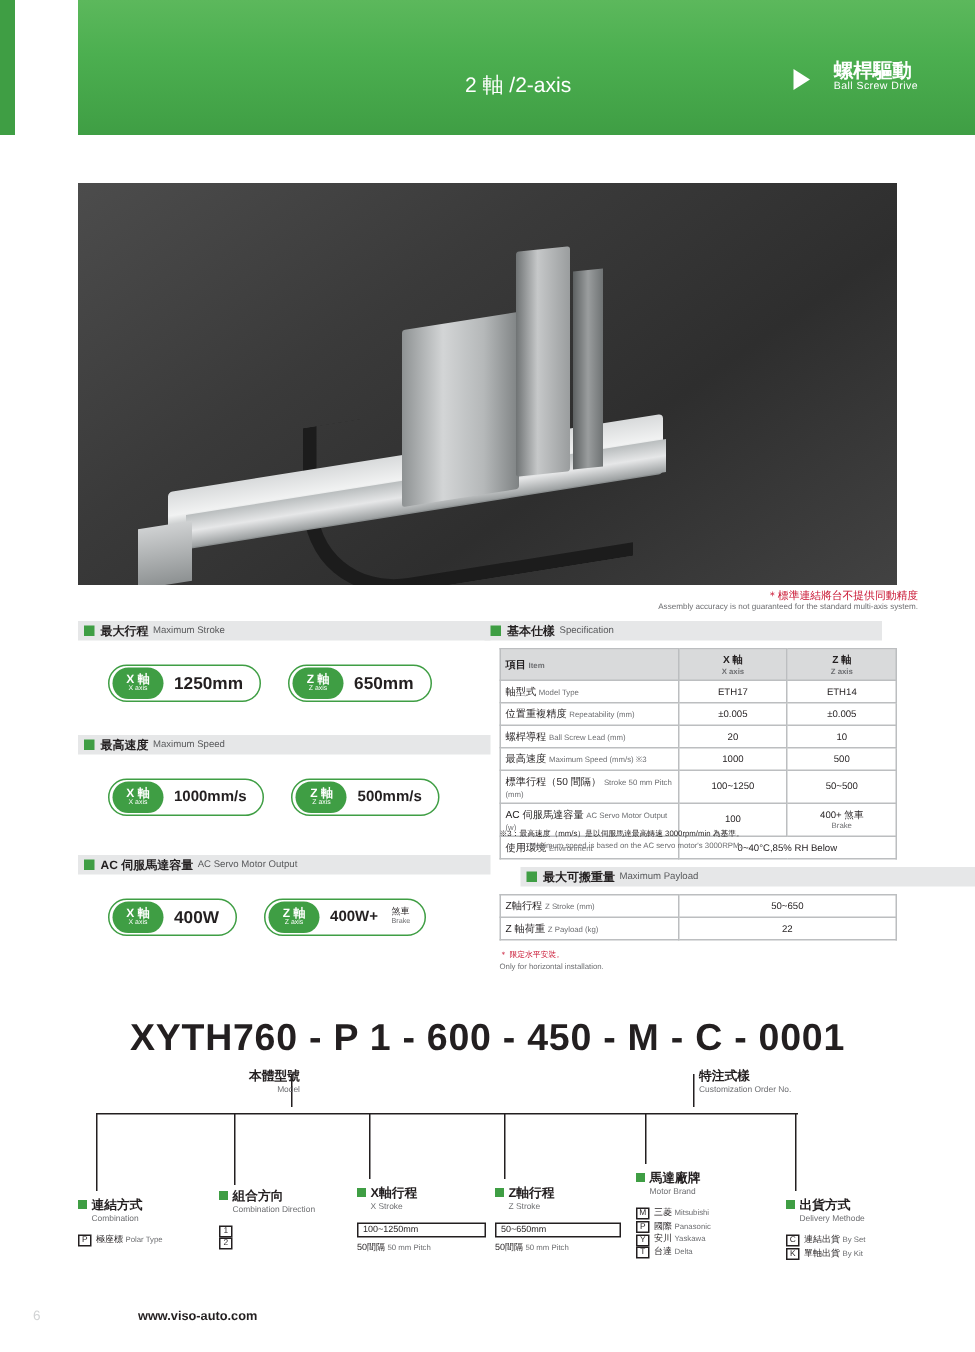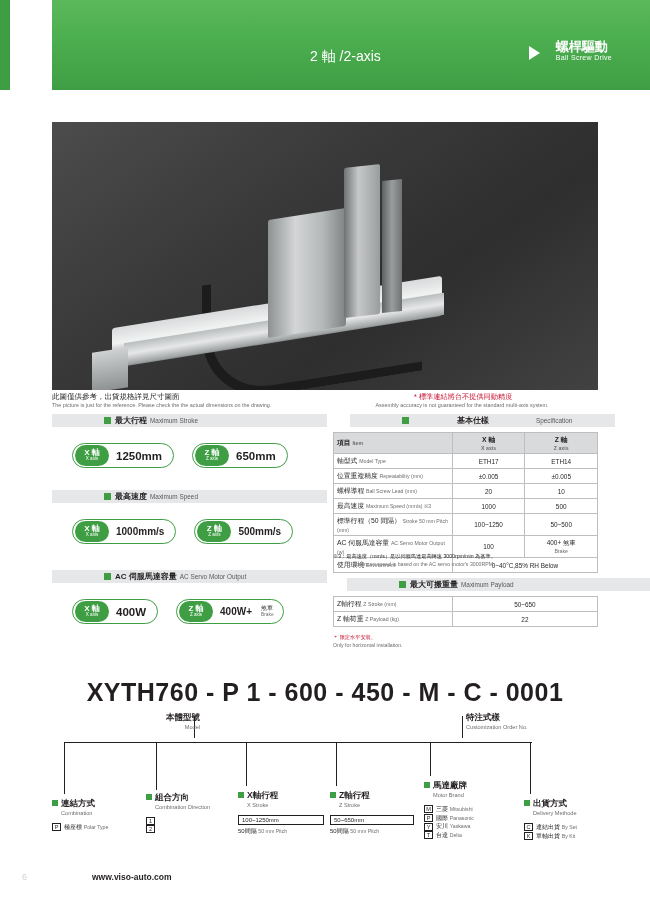--- a/index.html
+++ b/index.html
@@ -96,30 +96,30 @@
     transform: skewY(-9deg);
   }
 
   
   .cap-left {
     position:absolute; left:52px; top:392px; width:300px;
   }
   .cap-left .cn { font-size:7.5px; color:#231f20; line-height:1.35; }
   .cap-left .en { font-size:5.4px; color:#6d6e71; line-height:1.35; }
   .cap-right {
-    position:absolute; right:38px; top:392px; width:300px; text-align:center;
+    position:absolute; right:38px; top:392px; width:300px; text-align:right;
   }
   .cap-right .cn { font-size:7.2px; color:#c8102e; line-height:1.35; }
   .cap-right .en { font-size:5.4px; color:#6d6e71; line-height:1.35; }
 
   
   .sec {
     position:absolute; height:13px;
     background:#e6e7e8;
-    display:flex; align-items:center;padding-left:48px;
+    display:flex; align-items:center;
   }
   .sec .sq { width:7px;height:7px;background:#3f9e44;margin:0 4px 0 4px; flex:none;}
   .sec .cn { font-size:8px; font-weight:bold; color:#231f20; }
   .sec .en { font-size:6.4px; color:#58595b; margin-left:3px; }
 
   
   .pill-row { position:absolute; display:flex; gap:18px; align-items:center;}
   .pill {
     display:flex; align-items:center;
     border:1.6px solid #3f9e44; border-radius:14px;
@@ -210,24 +210,20 @@
     <div class="chain"></div>
     <div class="base"></div>
     <div class="rail"></div>
     <div class="rail2"></div>
     <div class="carriage"></div>
     <div class="zcol"></div>
     <div class="zcol2"></div>
     <div class="endcap"></div>
   </div>
 
-  <div class="cap-left">
-    <div class="cn">此圖僅供參考，出貨規格詳見尺寸圖面</div>
-    <div class="en">The picture is just for the reference. Please check the the actual dimensions on the drawing.</div>
-  </div>
   <div class="cap-right">
     <div class="cn">＊標準連結將台不提供同動精度</div>
     <div class="en">Assembly accuracy is not guaranteed for the standard multi-axis system.</div>
   </div>
 
   <div class="sec" style="left:52px; top:414px; width:275px;">
     <div class="sq"></div>
     <div class="cn">最大行程</div>
     <div class="en">Maximum Stroke</div>
   </div>
@@ -292,21 +288,21 @@
         <span class="e">Z axis</span>
       </div>
       <div class="val small">400W+</div>
       <div class="brake">
         <span>煞車</span>
         <span class="e" style="display:block">Brake</span>
       </div>
     </div>
   </div>
 
-  <div class="sec" style="left:350px; top:414px; width:265px;gap:44px;">
+  <div class="sec" style="left:323px; top:414px; width:265px;">
     <div class="sq"></div>
     <div class="cn">基本仕樣</div>
     <div class="en">Specification</div>
   </div>
 
   <table class="spec" style="left:333px; top:432px; width:265px;">
     <thead>
       <tr>
         <th style="width:45%;">
           <span class="cn-s">項目</span>

